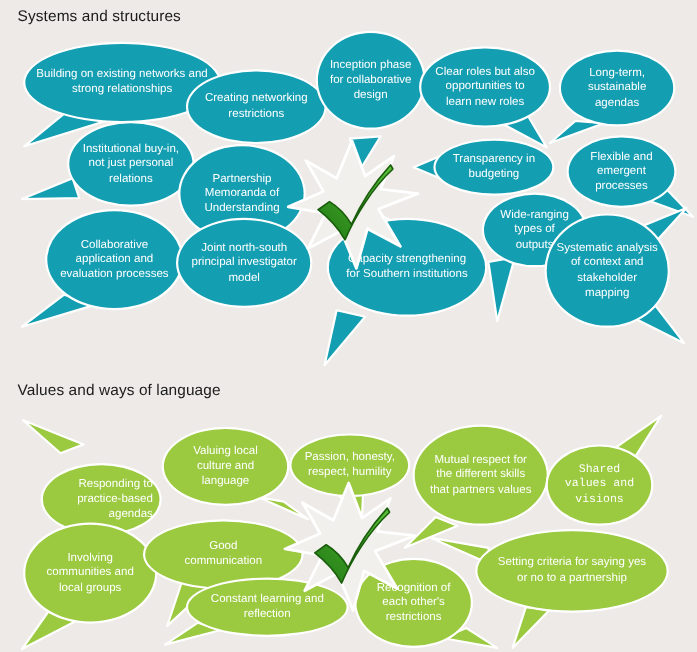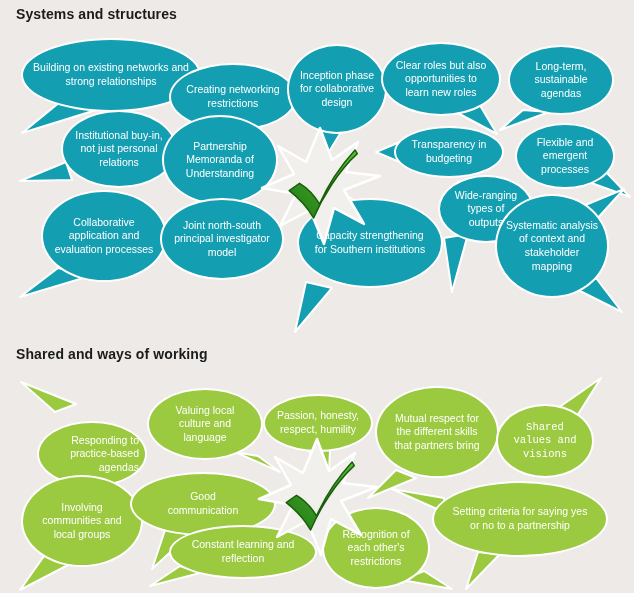--- a/index.html
+++ b/index.html
@@ -4,21 +4,21 @@
 <style>
   :root{
     --bg:#EDEAE7; --teal:#149EB2; --green:#9BC93F; --outline:#FFFFFF;
     --heading:#1B1B1B; --bubbletext:#FFFFFF;
   }
   html,body{margin:0;padding:0;}
   body{font-family:"Liberation Sans",sans-serif;background:#fff;}
   .canvas{position:relative;width:634px;height:593px;background:var(--bg);overflow:hidden;}
   .cluster{position:absolute;inset:0;}
   h2.section-title{
-    position:absolute;margin:0;font-size:14px;font-weight:bold;color:var(--heading);
+    position:absolute;margin:0;font-size:14px;font-weight:normal;color:var(--heading);
     letter-spacing:.1px;
   }
   #title-systems{left:16px;top:6px;}
   #title-values{left:16px;top:346px;}
   svg.tails{position:absolute;left:0;top:0;width:634px;height:593px;z-index:1;pointer-events:none;}
   .bubble{
     position:absolute;z-index:2;border-radius:50%;
     border:2px solid var(--outline);
     display:flex;align-items:center;justify-content:center;text-align:center;
     color:var(--bubbletext);font-size:10.5px;line-height:1.3;
@@ -55,33 +55,33 @@
       </g>
     </svg>
 
     <div id="bubbles-systems">
         <div class="bubble teal" style="left: 21px; top: 38px; width: 180px; height: 74px;">
           <span>Building on existing networks and strong relationships</span>
         </div>
         <div class="bubble teal" style="left: 169px; top: 63px; width: 128px; height: 68px;">
           <span>Creating networking restrictions</span>
         </div>
-        <div class="bubble teal" style="left: 287px; top: 44px; width: 100px; height: 90px;">
+        <div class="bubble teal" style="left: 287px; top: 28px; width: 100px; height: 90px;">
           <span>Inception phase for collaborative design</span>
         </div>
         <div class="bubble teal" style="left: 381px; top: 42px; width: 120px; height: 74px;">
           <span>Clear roles but also opportunities to learn new roles</span>
         </div>
         <div class="bubble teal" style="left: 508px; top: 45px; width: 106px; height: 70px;">
           <span>Long-term, sustainable agendas</span>
         </div>
         <div class="bubble teal" style="left: 61px; top: 110px; width: 116px; height: 78px;">
           <span>Institutional buy-in, not just personal relations</span>
         </div>
-        <div class="bubble teal" style="left: 162px; top: 115px; width: 116px; height: 90px; align-items: center;">
+        <div class="bubble teal" style="left: 162px; top: 131px; width: 116px; height: 90px; align-items: center;">
           <span>Partnership Memoranda of Understanding</span>
         </div>
         <div class="bubble teal" style="left: 394px; top: 126px; width: 110px; height: 52px; padding: 2px 8px;">
           <span>Transparency in budgeting</span>
         </div>
         <div class="bubble teal" style="left: 515px; top: 123px; width: 100px; height: 66px;">
           <span>Flexible and emergent processes</span>
         </div>
         <div class="bubble teal" style="left: 41px; top: 190px; width: 126px; height: 92px;">
           <span>Collaborative application and evaluation processes</span>
@@ -108,21 +108,21 @@
         <linearGradient id="check-grad-1" x1="1" y1="0" x2="0" y2="1">
           <stop offset="0" stop-color="#5BBF3B"></stop>
             <stop offset="1" stop-color="#1F7A12"></stop>
         </linearGradient>
       </defs>
       <path d="M96,4 C76,26 59,52 48,77 C41,65 31,55 21,49 L7,59 C20,69 32,82 40,96 C52,68 73,33 99,9 Z" fill="url(#check-grad-1)" stroke="#1A5E0C" stroke-width="2" stroke-linejoin="round"></path>
     </svg>
   </section>
 
   <section class="cluster">
-    <h2 class="section-title" id="title-values">Shared and ways of working</h2>
+    <h2 class="section-title" id="title-values">Values and ways of language</h2>
 
     <svg class="tails">
       <g fill="#9BC93F" stroke="#FFFFFF" stroke-width="2" stroke-linejoin="round">
         <polygon points="55,412 76,404 21,382"></polygon>
         <polygon points="235,452 258,456 280,472"></polygon>
         <polygon points="306,448 330,450 329,473"></polygon>
         <polygon points="396,470 416,478 368,498"></polygon>
         <polygon points="558,408 577,416 601,378"></polygon>
         <polygon points="44,556 70,564 20,590"></polygon>
         <polygon points="165,530 190,534 152,569"></polygon>
@@ -137,21 +137,21 @@
         <div class="bubble green" style="left: 37px; top: 421px; width: 110px; height: 66px; padding: 2px 6px; text-align: right;">
           <span>Responding to practice-based agendas</span>
         </div>
         <div class="bubble green" style="left: 147px; top: 388px; width: 116px; height: 72px;">
           <span>Valuing local culture and language</span>
         </div>
         <div class="bubble green" style="left: 263px; top: 394px; width: 110px; height: 58px; padding: 2px 6px;">
           <span>Passion, honesty, respect, humility</span>
         </div>
         <div class="bubble green" style="left: 375px; top: 386px; width: 124px; height: 92px;">
-          <span>Mutual respect for the different skills that partners bring</span>
+          <span>Mutual respect for the different skills that partners values</span>
         </div>
         <div class="bubble green" style="left: 496px; top: 404px; width: 98px; height: 74px; font-family: Liberation Mono, monospace;">
           <span>Shared values and visions</span>
         </div>
         <div class="bubble green" style="left: 21px; top: 475px; width: 122px; height: 92px;">
           <span>Involving communities and local groups</span>
         </div>
         <div class="bubble green" style="left: 130px; top: 472px; width: 146px; height: 64px; padding: 2px 24px;">
           <span>Good communication</span>
         </div>

